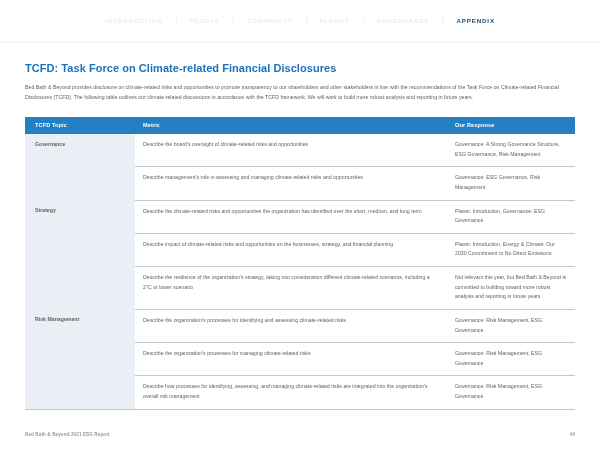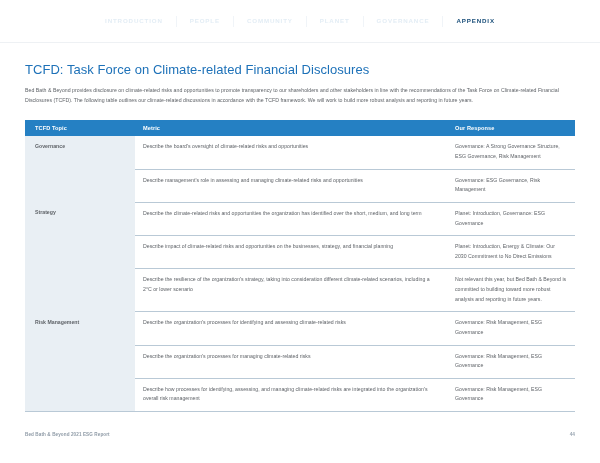--- a/index.html
+++ b/index.html
@@ -43,22 +43,22 @@
     height: 11px;
     background: #f0f4f8;
   }
 
   
   .page {
     padding: 19px 25px 0 25px;
     box-sizing: border-box;
   }
   .section-title {
-    font-size: 13px;
-    font-weight: normal;
+    font-size: 11px;
+    font-weight: bold;
     color: #1d71b8;
     letter-spacing: 0.05px;
     margin: 0 0 7px 0;
     line-height: 1.2;
   }
   .intro {
     font-size: 5.2px;
     line-height: 1.95;
     color: #5f6368;
     margin: 0 0 15px 0;

